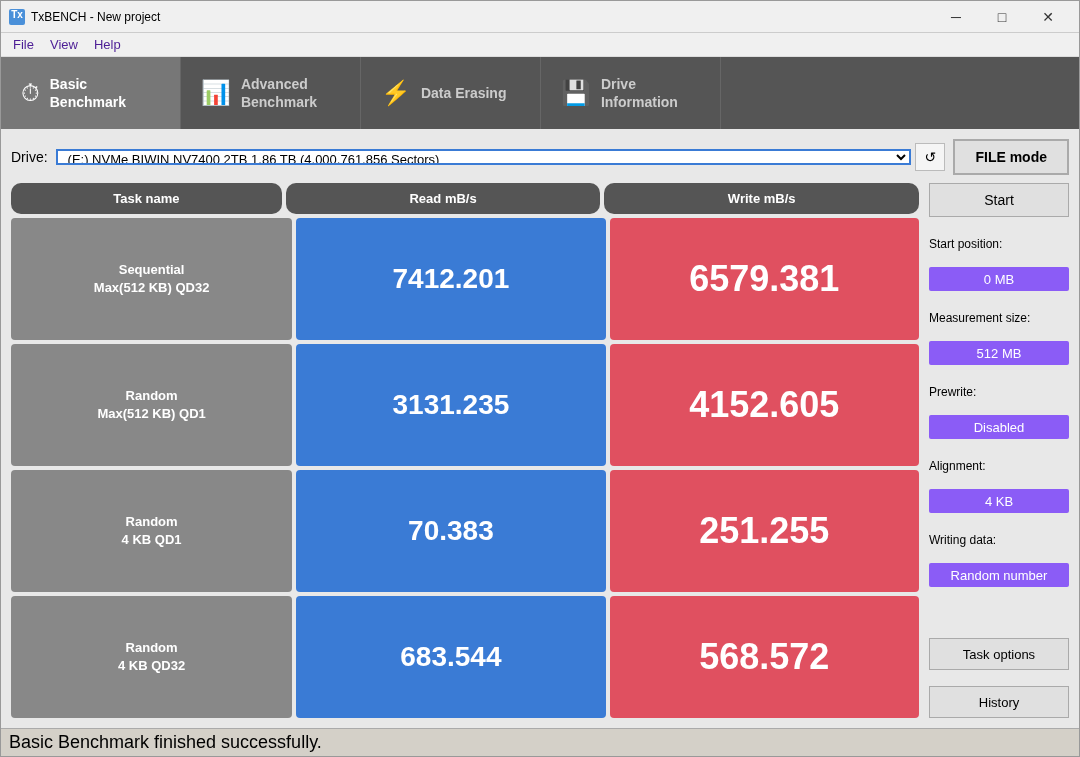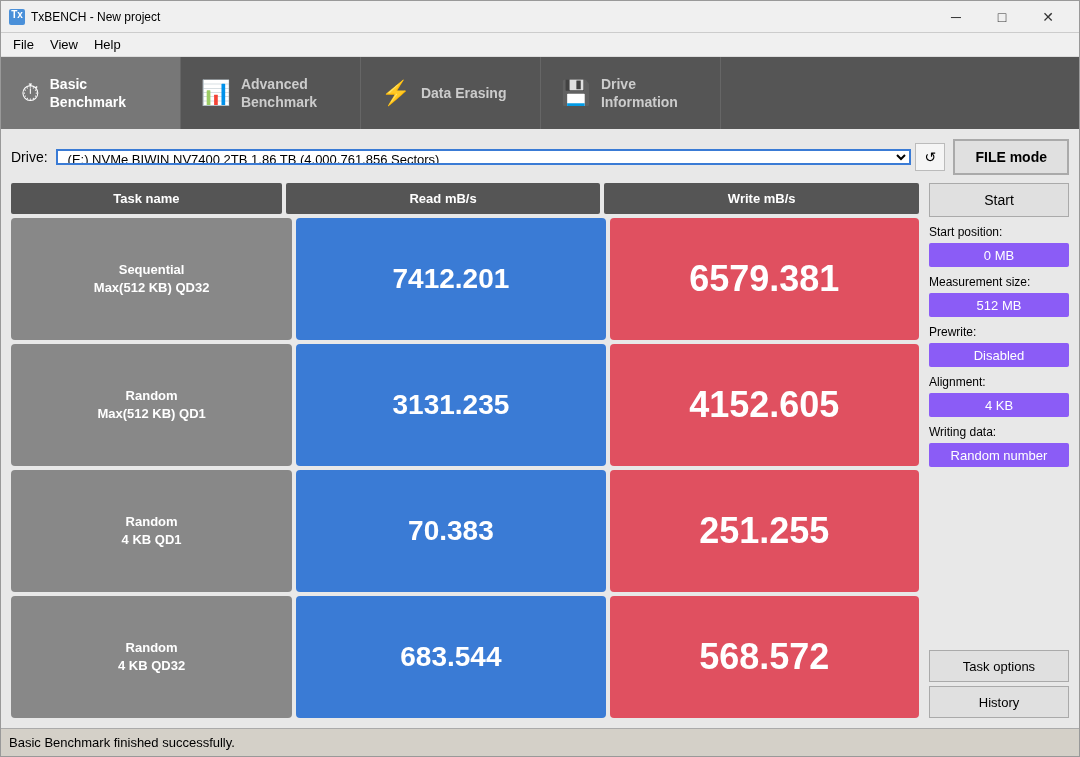--- a/index.html
+++ b/index.html
@@ -71,21 +71,21 @@
       display: flex;
       align-items: center;
       padding: 0 4px;
       border-bottom: 1px solid #ddd;
       flex-shrink: 0;
     }
     .menu-item {
       padding: 2px 8px;
       cursor: pointer;
       font-size: 13px;
-      color: #000000;
+      color: #4c1d95;
     }
 
     
     .tab-bar {
       background: #555;
       display: flex;
       align-items: stretch;
       height: 72px;
       flex-shrink: 0;
     }
@@ -191,21 +191,21 @@
       display: flex;
       gap: 4px;
     }
     .bench-header-cell {
       background: #555;
       color: white;
       font-weight: bold;
       font-size: 13px;
       text-align: center;
       padding: 8px 4px;
-      border-radius: 2px;
+      border-radius: 10px;
     }
     .bench-header-cell.task { flex: 1.2; }
     .bench-header-cell.read { flex: 1.4; }
     .bench-header-cell.write { flex: 1.4; }
 
     .bench-rows {
       display: flex;
       flex-direction: column;
       gap: 4px;
       flex: 1;
@@ -250,21 +250,21 @@
       font-size: 36px;
       font-weight: bold;
       border-radius: 4px;
     }
 
     
     .right-panel {
       width: 140px;
       display: flex;
       flex-direction: column;
-      gap: 4px;
+      gap: 16px;
       flex-shrink: 0;
     }
     .right-btn {
       height: 32px;
       border: 1px solid #aaa;
       background: #e0e0e0;
       cursor: pointer;
       font-size: 13px;
       font-weight: normal;
       text-align: center;
@@ -295,21 +295,21 @@
     .status-bar {
       height: 28px;
       background: #d4d0c8;
       border-top: 1px solid #aaa;
       display: flex;
       align-items: center;
       padding: 0 8px;
       flex-shrink: 0;
     }
     .status-text {
-      font-size: 13px;
+      font-size: 18px;
       color: #000;
     }
 
     .spacer { flex: 1; }
   </style>
 </head>
 <body>
 
 <div class="window">
 

